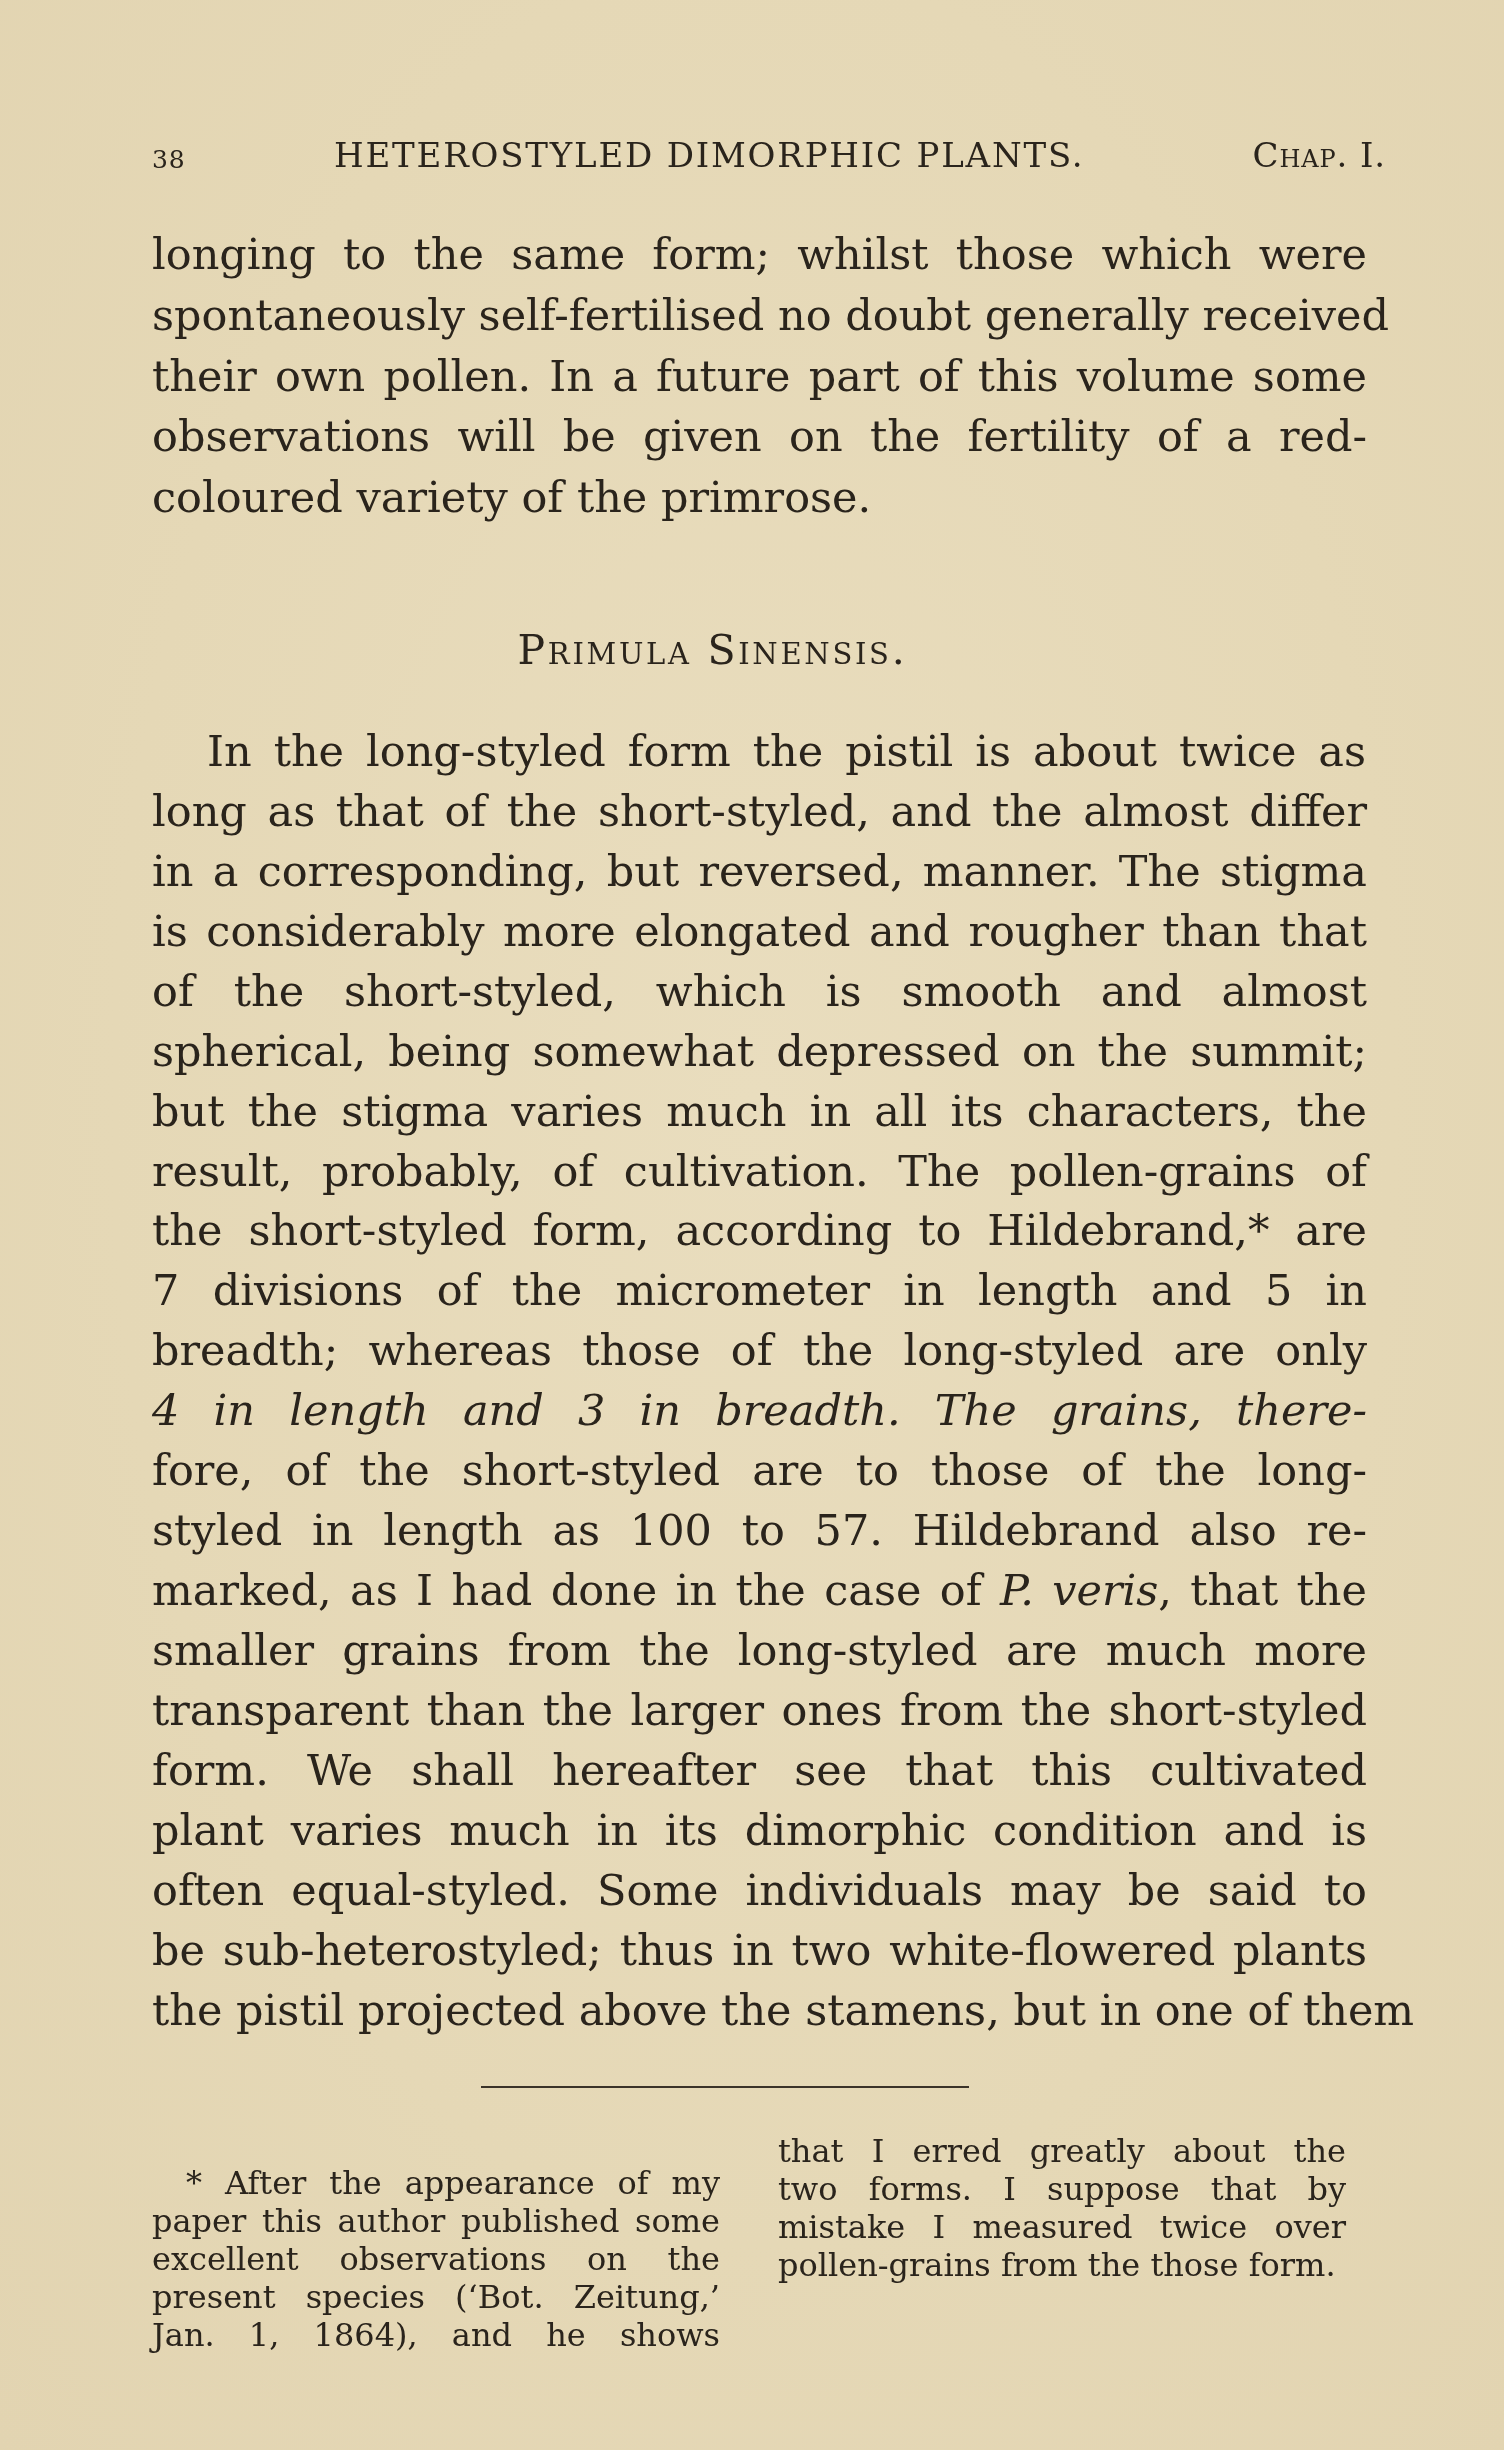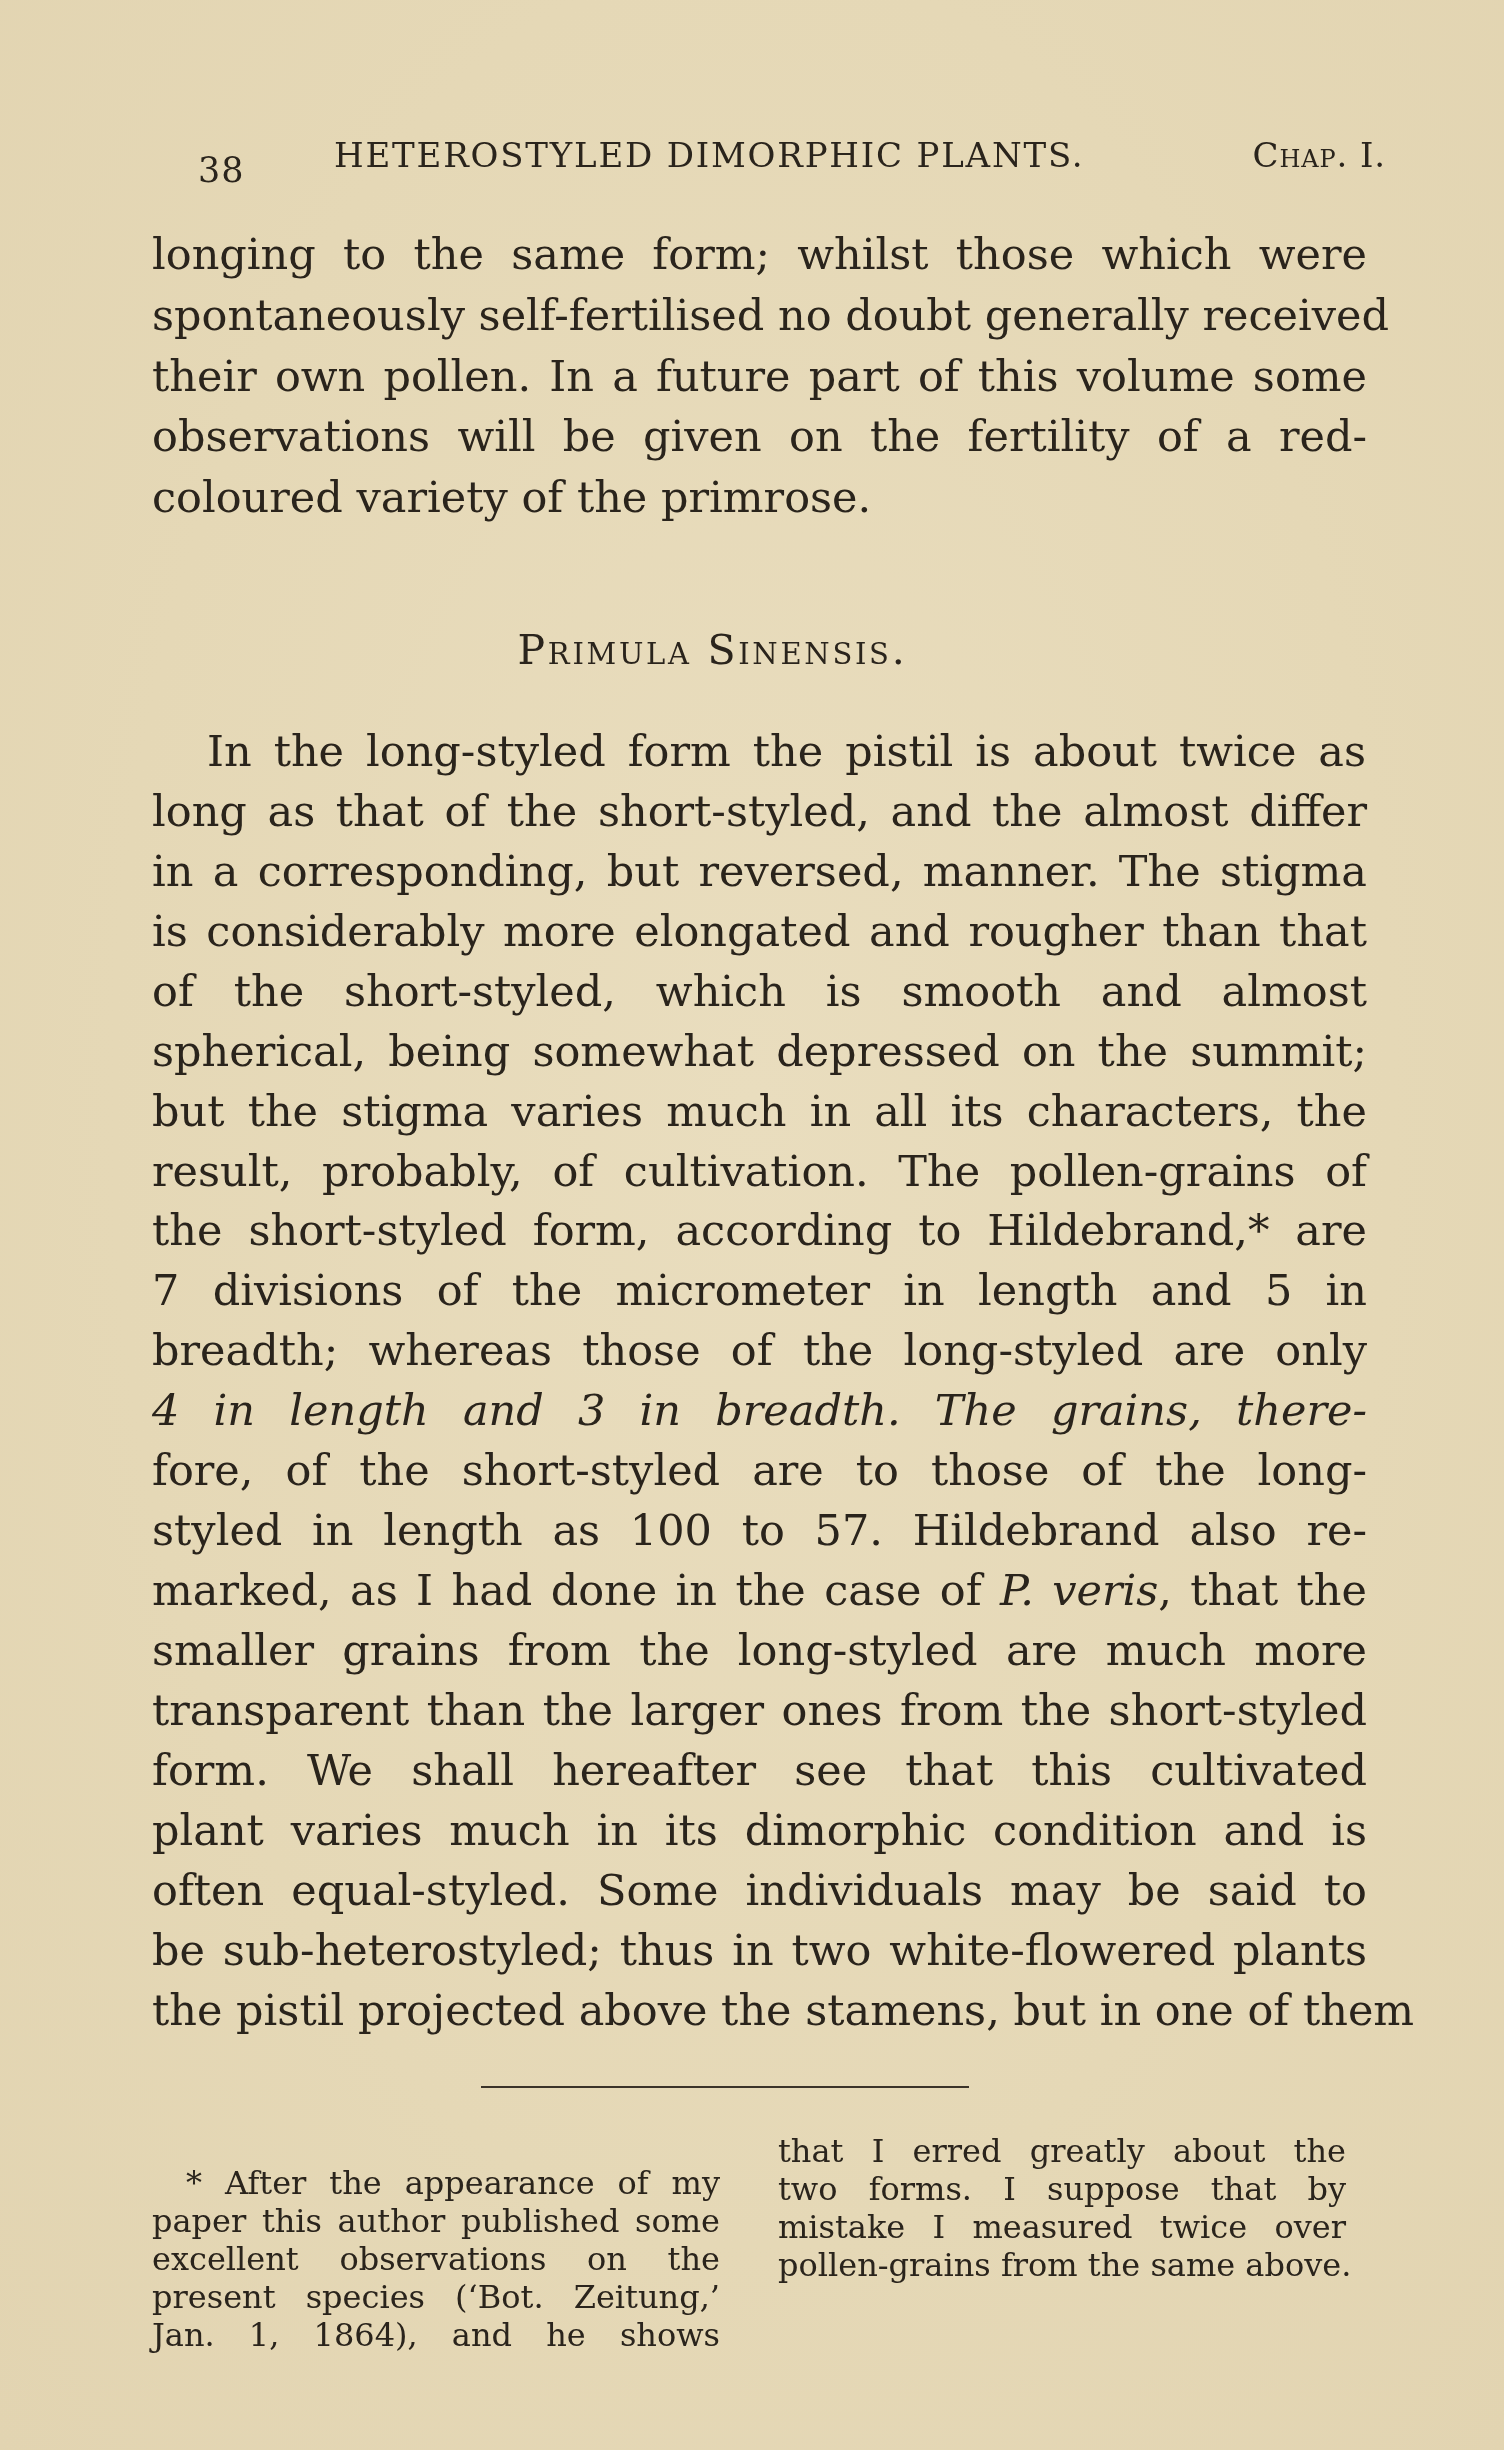--- a/index.html
+++ b/index.html
@@ -27,23 +27,22 @@
       left: 152px;
       width: 1234px;
       height: 54px;
       font-size: 34px;
       line-height: 54px;
       letter-spacing: 0.9px;
     }
     .running-head .page-number {
       position: absolute;
       left: 0;
-      top: 15px;
-      font-size: 35px;
-      margin-left: 46px;
+      top: 5px;
+      font-size: 25px;
     }
     .running-head .head-title {
       position: absolute;
       left: 182px;
       top: 0;
       letter-spacing: 1.8px;
     }
     .running-head .chapter {
       position: absolute;
       right: 0;
@@ -178,17 +177,17 @@
     <div class="fn-line">paper this author published some</div>
     <div class="fn-line">excellent observations on the</div>
     <div class="fn-line">present species (‘Bot. Zeitung,’</div>
     <div class="fn-line">Jan. 1, 1864), and he shows</div>
   </div>
 
   <div class="footnote-col right">
     <div class="fn-line">that I erred greatly about the</div>
     <div class="fn-line">two forms. I suppose that by</div>
     <div class="fn-line">mistake I measured twice over</div>
-    <div class="fn-line last">pollen-grains from the same above.</div>
+    <div class="fn-line last">pollen-grains from the those form.</div>
   </div>
 
 </div>
 
 
 </body></html>

